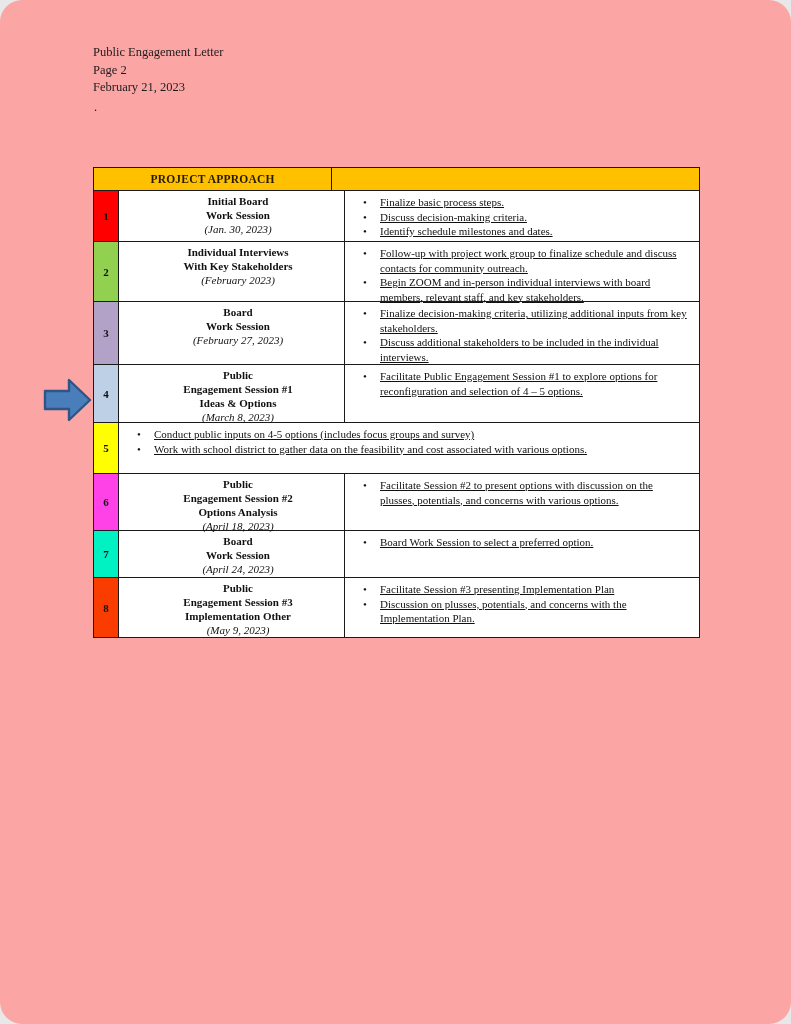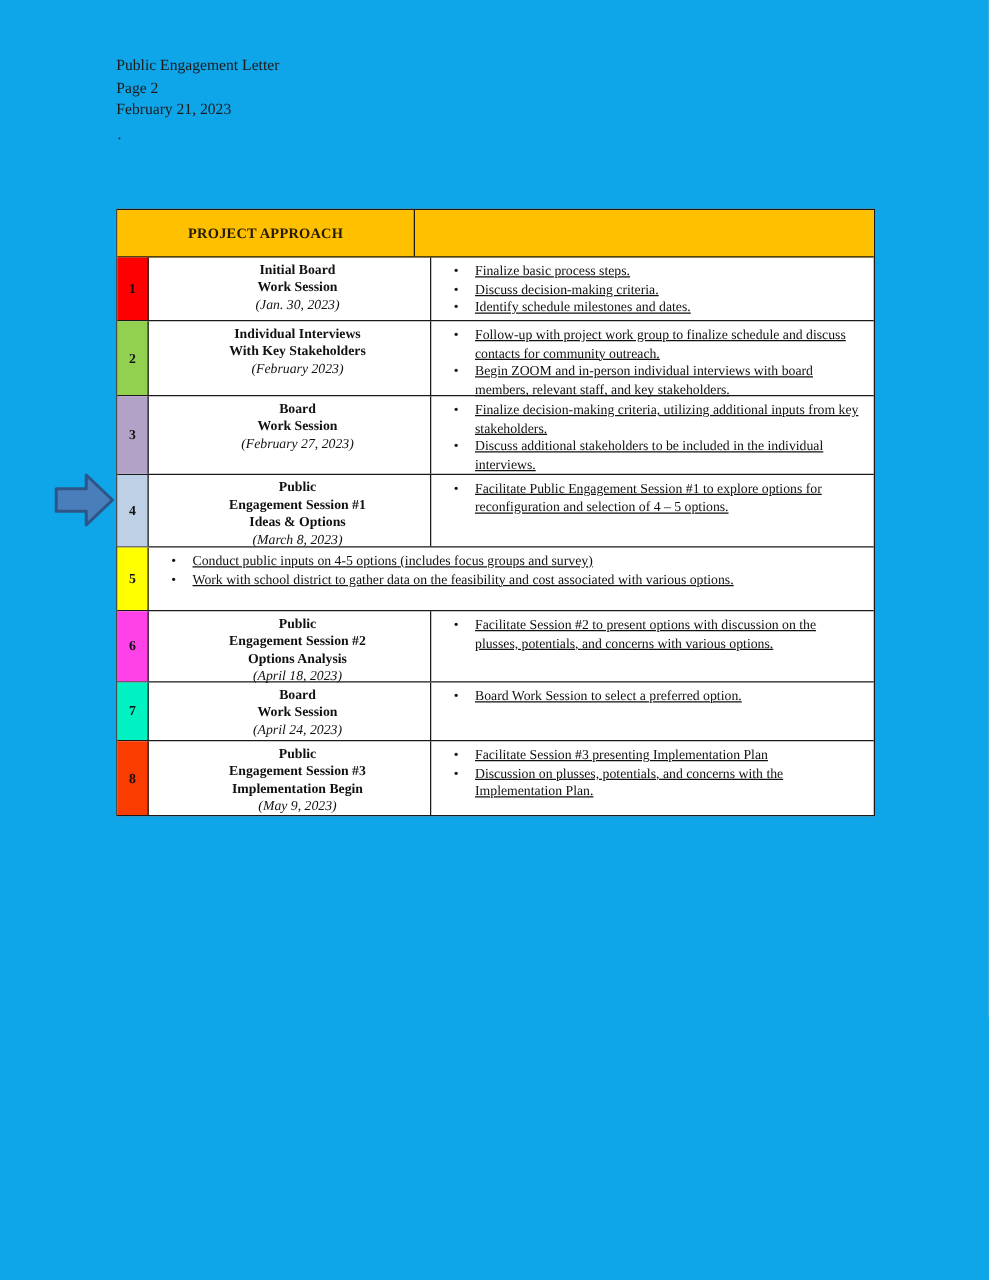--- a/index.html
+++ b/index.html
@@ -1,21 +1,21 @@
 <!DOCTYPE html>
 <html><head>
 <meta charset="utf-8">
 <style>
   html,body{margin:0;padding:0;}
   body{width:791px;height:1024px;background:#e8e8e8;font-family:"Liberation Serif","DejaVu Serif",serif;}
-  .page{position:relative;width:791px;height:1024px;background:#0ea5e9;overflow:hidden;color:#111;}
+  .page{position:relative;width:791px;height:1024px;background:#fca5a5;overflow:hidden;color:#111;border-radius:22px;}
   .doc-header{position:absolute;left:93px;top:44px;font-size:12.5px;line-height:17.5px;color:#1c1c1c;}
   .stray{position:absolute;left:94px;top:100px;font-size:12.5px;color:#1c1c1c;}
   .tbl{position:absolute;left:93px;top:167px;width:607px;border:1.6px solid #1a1a1a;box-sizing:border-box;background:#fff;}
-  .thead{display:flex;height:38px;border-bottom:1px solid #1a1a1a;box-sizing:border-box;}
+  .thead{display:flex;height:23px;border-bottom:1px solid #1a1a1a;box-sizing:border-box;}
   .thead .hcell{display:flex;align-items:center;justify-content:center;font-weight:bold;font-size:11.5px;letter-spacing:.2px;}
   .thead .h1{width:238px;border-right:1px solid #1a1a1a;box-sizing:border-box;}
   .thead .h2{flex:1;}
   .row{display:flex;border-bottom:1px solid #1a1a1a;box-sizing:border-box;}
   #rows .row:last-child{border-bottom:none;}
   #rows .row:nth-child(1){height:51px;}
   #rows .row:nth-child(2){height:60px;}
   #rows .row:nth-child(3){height:63px;}
   #rows .row:nth-child(4){height:58px;}
   #rows .row:nth-child(5){height:51px;}
@@ -191,21 +191,21 @@
           </div>
   </div>
 
   <div class="row">
     <div class="cell num" style="background: rgb(250, 60, 0);">
       <span>8</span>
     </div>
     <div class="cell approach">
             <div class="tl">Public</div>
             <div class="tl">Engagement Session #3</div>
-            <div class="tl">Implementation Begin</div>
+            <div class="tl">Implementation Other</div>
             <div class="dl">(May 9, 2023)</div>
           </div>
     <div class="cell activity">
             <div class="bullet">
               <span class="dot">•</span>
               <span class="btxt">Facilitate Session #3 presenting Implementation Plan</span>
             </div>
             <div class="bullet">
               <span class="dot">•</span>
               <span class="btxt">Discussion on plusses, potentials, and concerns with the Implementation Plan.</span>

